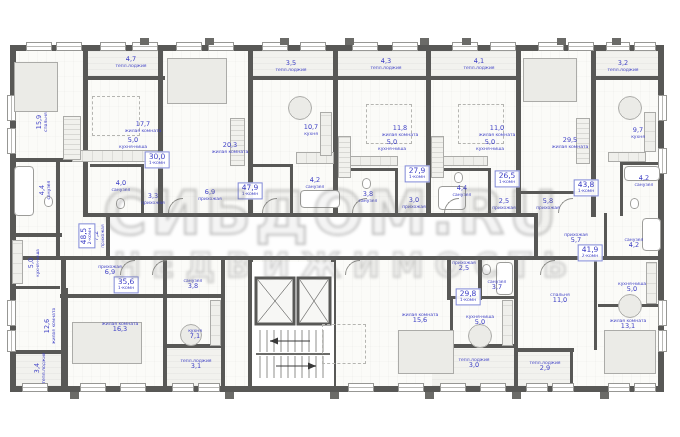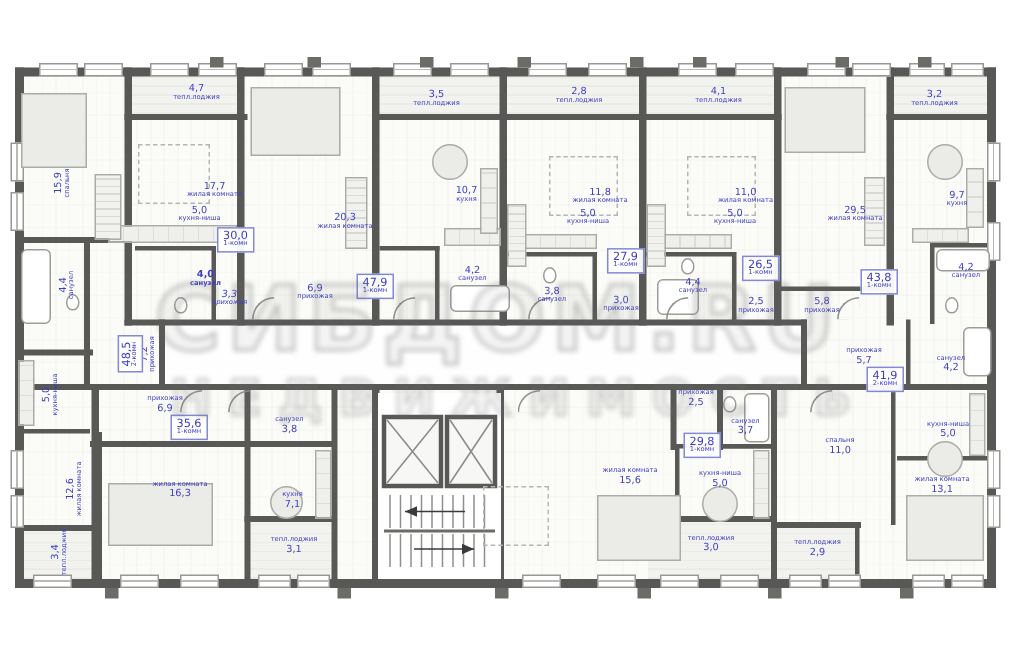--- a/index.html
+++ b/index.html
@@ -282,25 +282,25 @@
         <span class="lab-name">жилая комната</span>
       </div>
       <div class="label vert" style="left: 40px; top: 368px;">
         <span class="lab-val">3,4</span>
         <span class="lab-name">тепл.лоджия</span>
       </div>
       <div class="label vert" style="left: 99px; top: 236px;">
         <span class="lab-val">7,2</span>
         <span class="lab-name">прихожая</span>
       </div>
-      <div class="label" style="left: 137px; top: 186px; font-weight: bold;">
+      <div class="label" style="left: 121px; top: 186px;">
         <span class="lab-val">4,0</span>
         <span class="lab-name">санузел</span>
       </div>
-      <div class="label" style="left: 153px; top: 199px; font-style: italic;">
+      <div class="label" style="left: 153px; top: 199px;">
         <span class="lab-val">3,3</span>
         <span class="lab-name">прихожая</span>
       </div>
       <div class="label" style="left: 291px; top: 66px;">
         <span class="lab-val">3,5</span>
         <span class="lab-name">тепл.лоджия</span>
       </div>
       <div class="label" style="left: 230px; top: 148px;">
         <span class="lab-val">20,3</span>
         <span class="lab-name">жилая комната</span>
@@ -311,21 +311,21 @@
       </div>
       <div class="label" style="left: 315px; top: 183px;">
         <span class="lab-val">4,2</span>
         <span class="lab-name">санузел</span>
       </div>
       <div class="label" style="left: 210px; top: 195px;">
         <span class="lab-val">6,9</span>
         <span class="lab-name">прихожая</span>
       </div>
       <div class="label" style="left: 386px; top: 64px;">
-        <span class="lab-val">2,8</span>
+        <span class="lab-val">4,3</span>
         <span class="lab-name">тепл.лоджия</span>
       </div>
       <div class="label" style="left: 400px; top: 131px;">
         <span class="lab-val">11,8</span>
         <span class="lab-name">жилая комната</span>
       </div>
       <div class="label" style="left: 392px; top: 145px;">
         <span class="lab-val">5,0</span>
         <span class="lab-name">кухня-ниша</span>
       </div>

